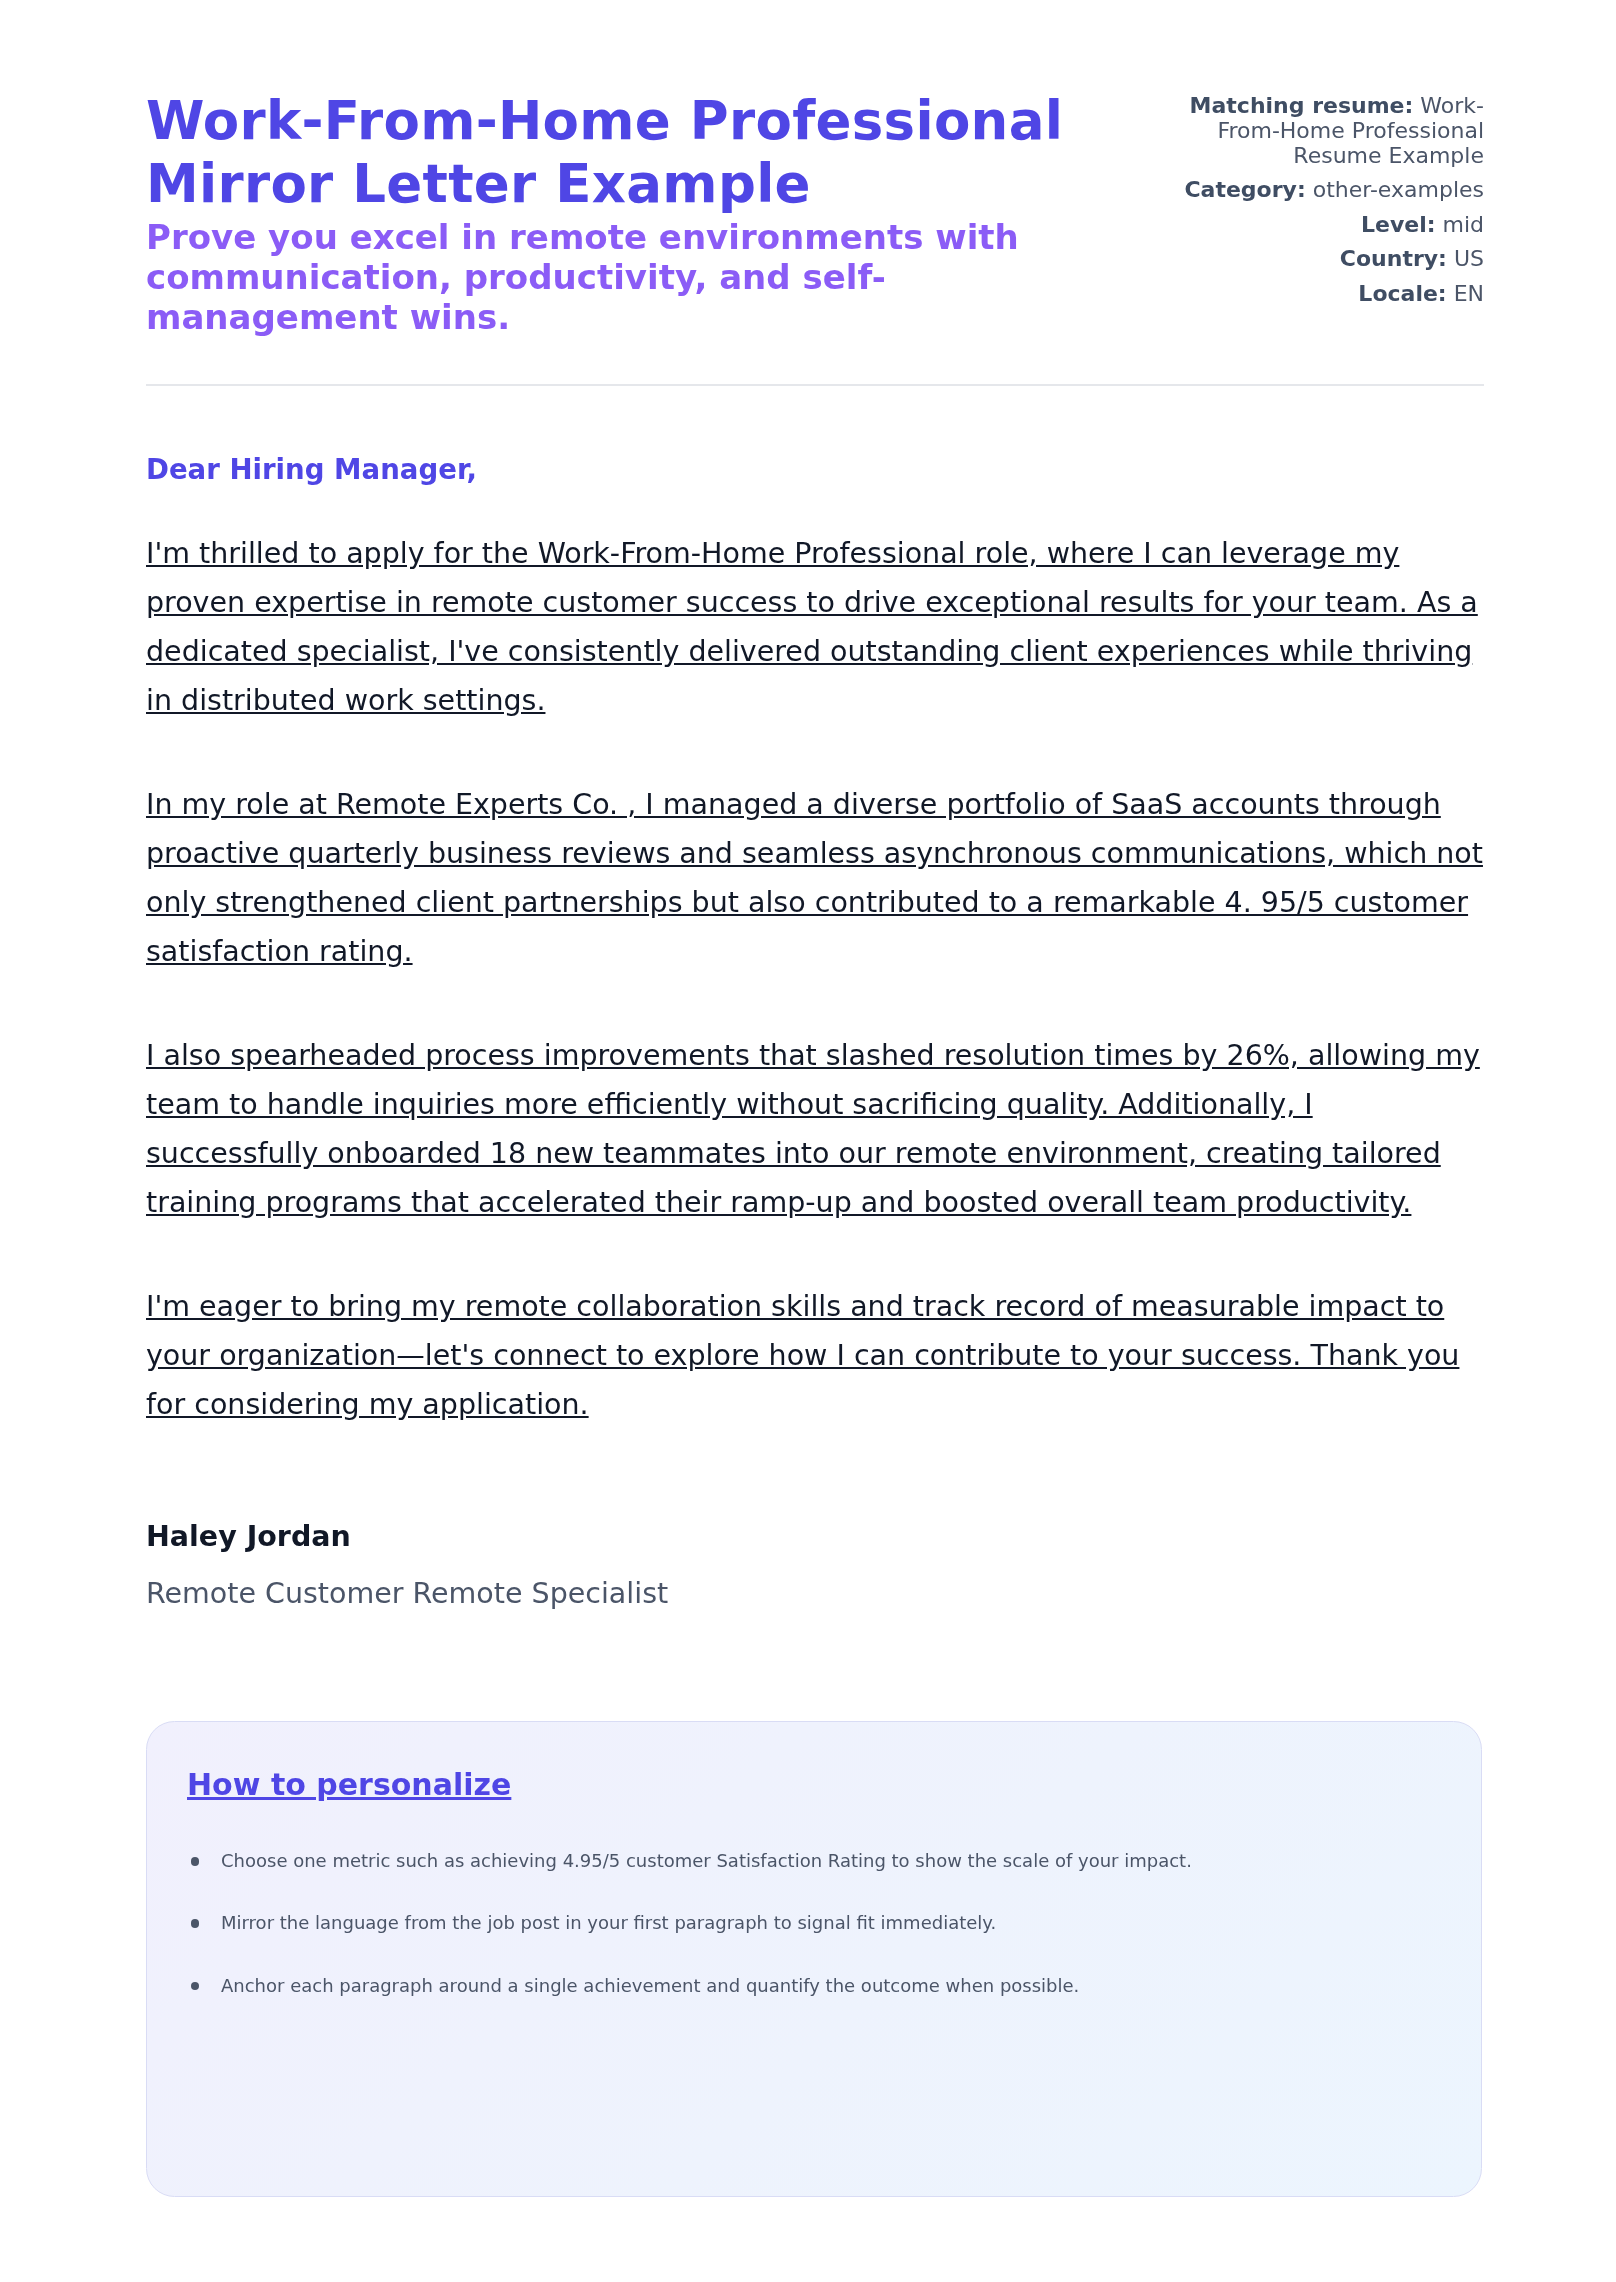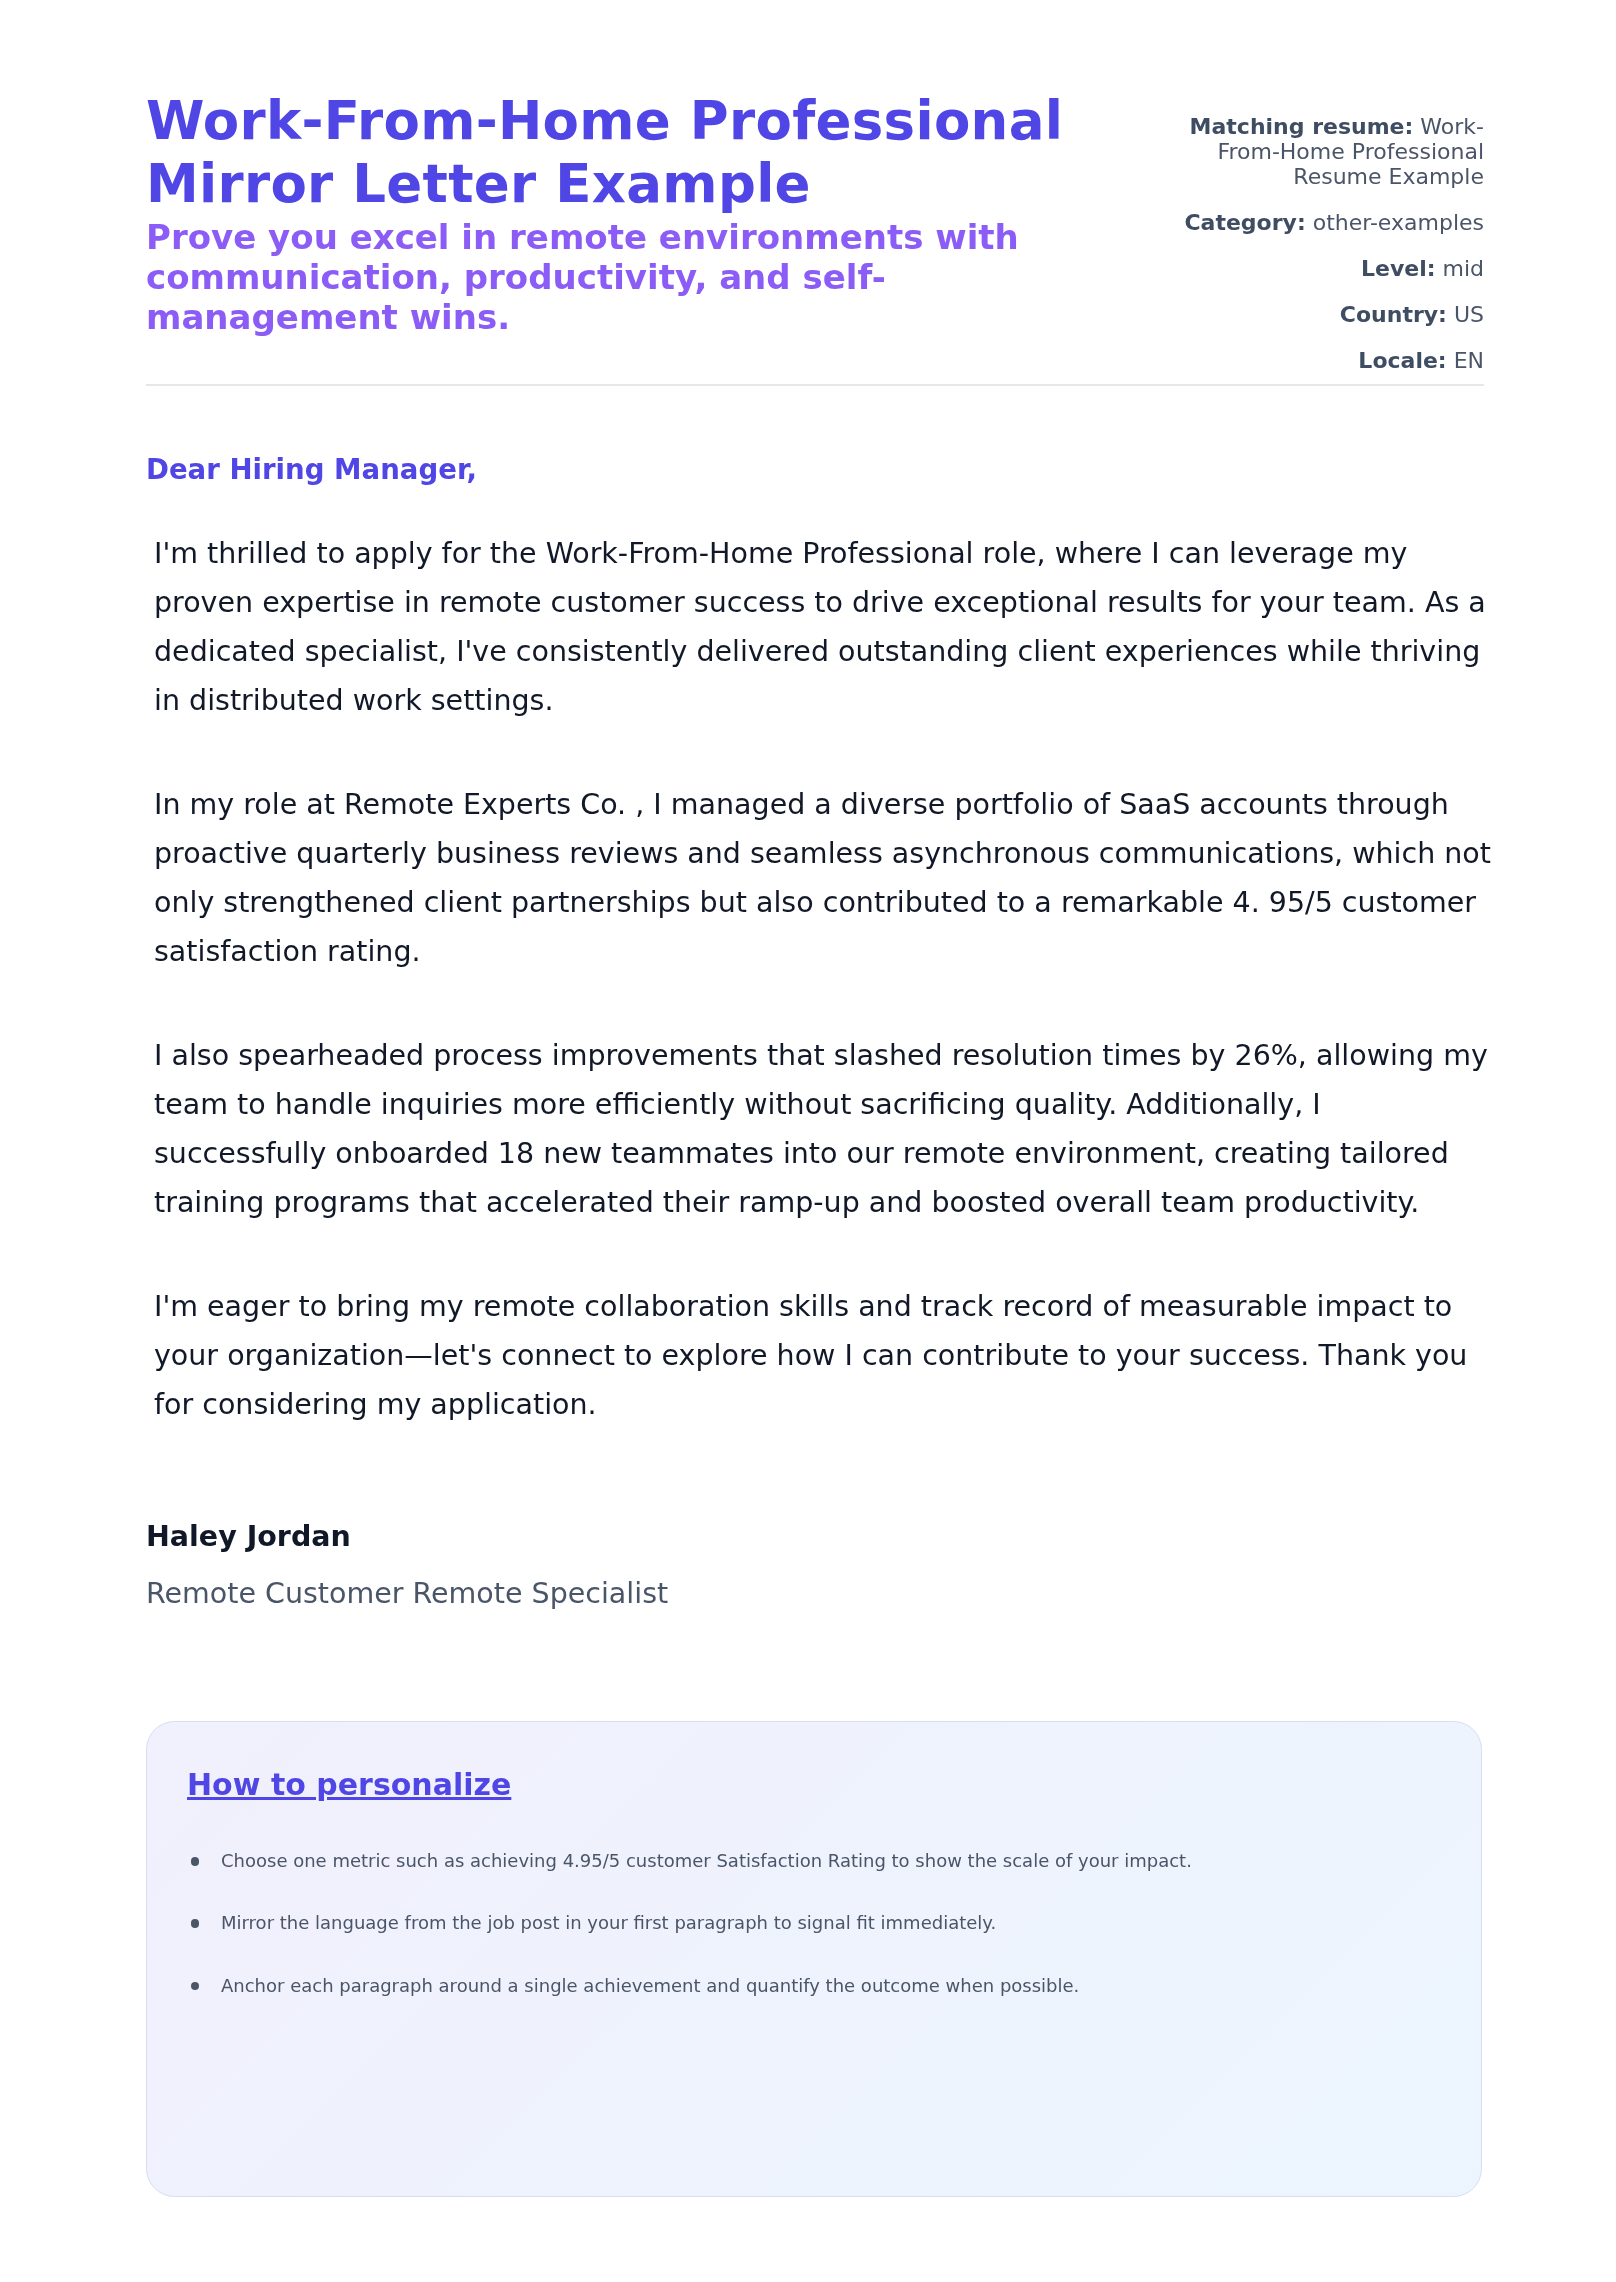--- a/index.html
+++ b/index.html
@@ -49,21 +49,20 @@
     .meta {
       width: 342px;
       text-align: right;
       font-size: 22px;
       line-height: 25px;
       color: #4b5568;
       padding-top: 3.8px;
     }
     .meta-row {
       margin-bottom: 9.5px;
-      margin-top: 21px;
     }
     .meta-row:first-child { margin-bottom: 9.5px; }
     .meta-label {
       font-weight: 700;
       color: #3f4d63;
     }
     .divider {
       position: absolute;
       left: 0;
       top: 384px;
@@ -77,22 +76,23 @@
       left: 0;
       margin: 0;
       font-weight: 700;
       font-size: 27.6px;
       line-height: 38px;
       color: #4f46e5;
     }
     .body-text {
       position: absolute;
       top: 529px;
-      left: 8px;
+      left: 0;
       width: 1338px;
+      text-decoration: underline;
     }
     .body-text p {
       margin: 0 0 55px 0;
       font-size: 28.5px;
       line-height: 49px;
       color: #111827;
     }
     .signature-name {
       position: absolute;
       top: 1518px;

